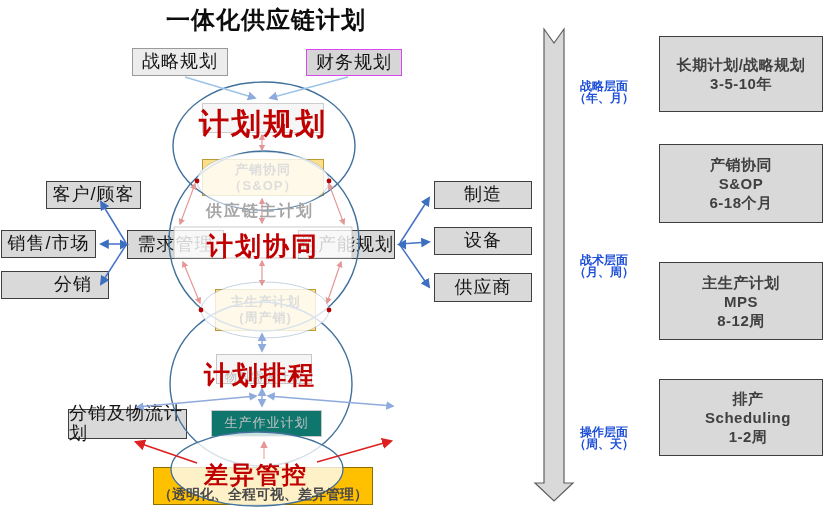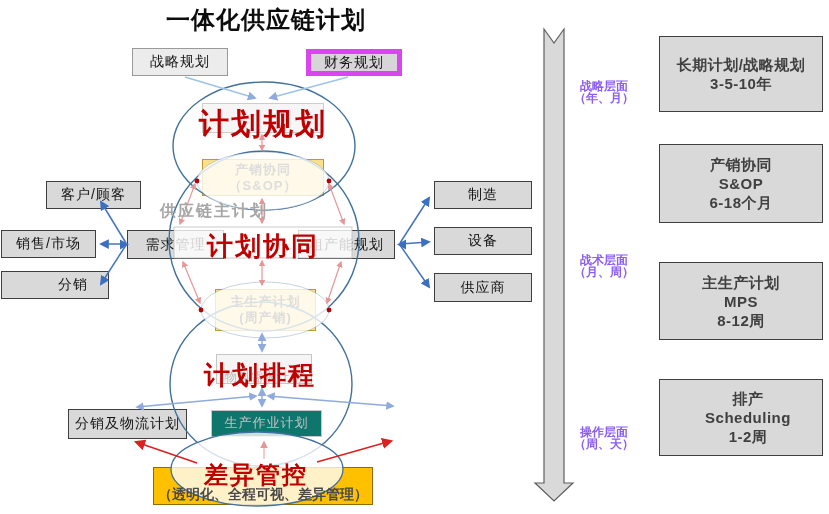--- a/index.html
+++ b/index.html
@@ -1,41 +1,41 @@
 <!DOCTYPE html>
 <html><head>
 <meta charset="utf-8">
 <style>
   html,body{margin:0;padding:0;background:#ffffff;}
   #stage{position:relative;width:829px;height:514px;background:#ffffff;overflow:hidden;
          font-family:"Liberation Sans", sans-serif;}
   .abs{position:absolute;box-sizing:border-box;}
   .gbox{background:#d9d9d9;border:1.5px solid #3f3f3f;display:flex;align-items:center;justify-content:center;
-        font-size:14px;color:#141414;line-height:1.1;letter-spacing:1px;}
+        font-size:18px;color:#141414;line-height:1.1;letter-spacing:1px;}
   .palebox{background:#f5f5f5;border:1px solid #c6c6c6;display:flex;align-items:flex-start;justify-content:center;}
   .ybox{background:#fbdf8b;border:1px solid #bf9a30;display:flex;flex-direction:column;align-items:center;justify-content:center;
         font-size:13px;font-weight:bold;color:#555555;line-height:16px;letter-spacing:1px;text-align:center;}
   .legend{background:#d9d9d9;border:1.6px solid #3f3f3f;display:flex;flex-direction:column;align-items:center;justify-content:center;
           font-size:15px;font-weight:bold;color:#404040;line-height:19px;letter-spacing:0.5px;text-align:center;}
   .redtitle{color:#c00000;font-weight:bold;text-align:center;letter-spacing:2px;white-space:nowrap;}
-  .stage-label{font-size:12px;font-weight:bold;color:#8b5cf6;line-height:11.5px;text-align:center;letter-spacing:0px;white-space:nowrap;}
+  .stage-label{font-size:12px;font-weight:bold;color:#1d4ed8;line-height:11.5px;text-align:center;letter-spacing:0px;white-space:nowrap;}
   svg{position:absolute;left:0;top:0;pointer-events:none;}
   #title{font-size:24px;font-weight:bold;color:#0d0d0d;text-align:center;letter-spacing:1px;white-space:nowrap;}
 </style>
 </head>
 <body>
 
 <div id="stage">
 
   <div id="title" class="abs" style="left:116px;top:4px;width:300px;">一体化供应链计划</div>
 
   <div class="abs gbox" style="left:132px;top:48px;width:96px;height:28px;background:#ececec;border:1px solid #9a9a9a;">
       <span>战略规划</span>
     </div>
-  <div class="abs gbox" style="left:306px;top:49px;width:96px;height:27px;background:#d6d6d6;border:5px solid #d946ef;">
+  <div class="abs gbox" style="left:306px;top:49px;width:96px;height:27px;background:#d6d6d6;border:1px solid #d946ef;">
       <span>财务规划</span>
     </div>
 
   <div class="abs palebox" style="left:202px;top:103px;width:122px;height:30px;background:#f6f6f6;border:1px solid #cdcdcd;"></div>
 
   <div class="abs ybox" style="left:202px;top:159px;width:122px;height:37px;">
     <span>产销协同</span>
     <span>（S&amp;OP）</span>
   </div>
 
@@ -177,19 +177,19 @@
     <line x1="197" y1="463" x2="136" y2="442" stroke="#dd2020" stroke-width="1.6" marker-end="url(#m-red)"></line>
     <line x1="317" y1="462" x2="391" y2="441" stroke="#dd2020" stroke-width="1.6" marker-end="url(#m-red)"></line>
 
     <circle cx="197" cy="181" r="2.4" fill="#b40000"></circle>
     <circle cx="329" cy="181" r="2.4" fill="#b40000"></circle>
     <circle cx="201" cy="310" r="2.4" fill="#b40000"></circle>
     <circle cx="329" cy="310" r="2.4" fill="#b40000"></circle>
   </svg>
 
   <div class="abs redtitle" style="left:163px;top:104px;width:200px;font-size:30px;">计划规划</div>
-  <div class="abs" style="left:160px;top:201px;width:200px;font-size:16px;font-weight:bold;color:#a6a6a6;text-align:left;letter-spacing:2px;white-space:nowrap;">供应链主计划</div>
+  <div class="abs" style="left:160px;top:201px;width:200px;font-size:16px;font-weight:bold;color:#a6a6a6;text-align:center;letter-spacing:2px;white-space:nowrap;">供应链主计划</div>
   <div class="abs redtitle" style="left:163px;top:229px;width:200px;font-size:26px;">计划协同</div>
   <div class="abs redtitle" style="left:160px;top:358px;width:200px;font-size:26px;">计划排程</div>
   <div class="abs redtitle" style="left:156px;top:459px;width:200px;font-size:24px;">差异管控</div>
   <div class="abs" style="left:148px;top:486px;width:230px;font-size:14px;font-weight:bold;color:#4a4a4a;text-align:center;white-space:nowrap;">（透明化、全程可视、差异管理）</div>
 
 </div>
 
 </body></html>

